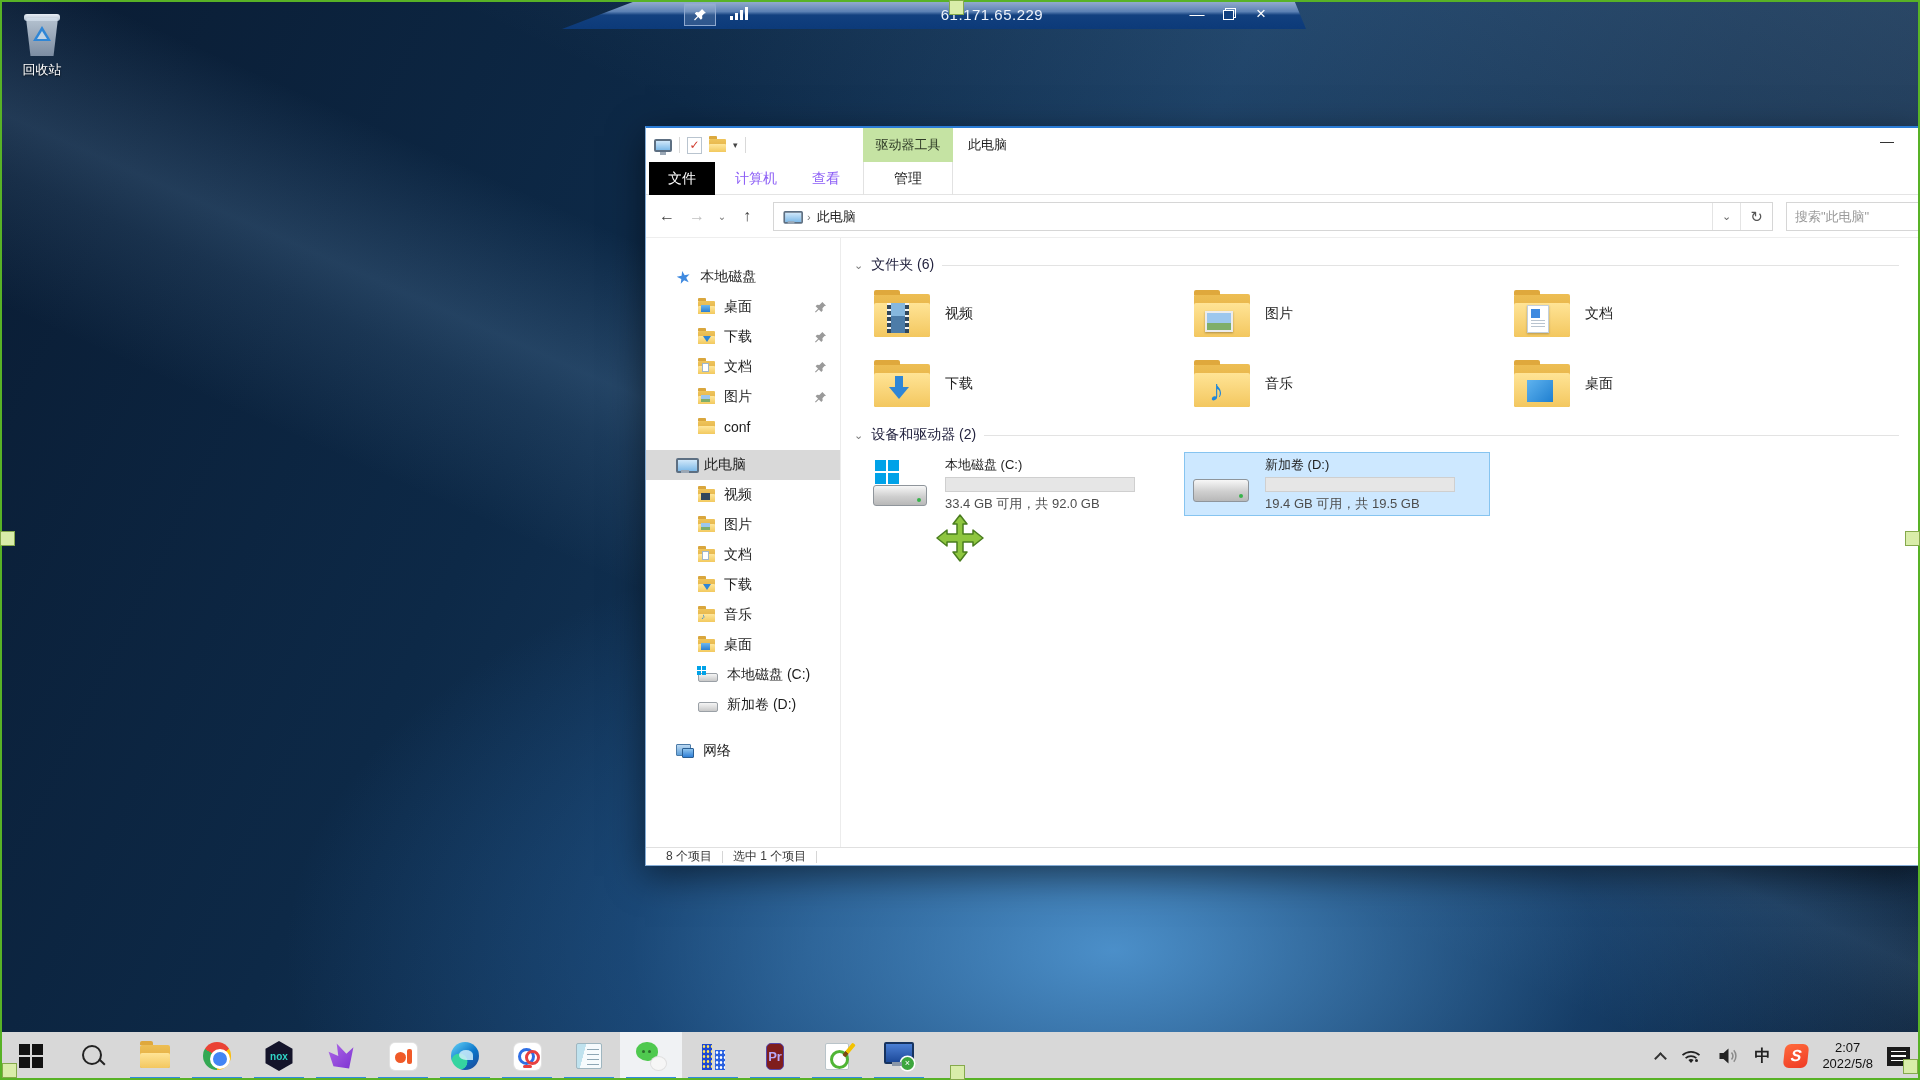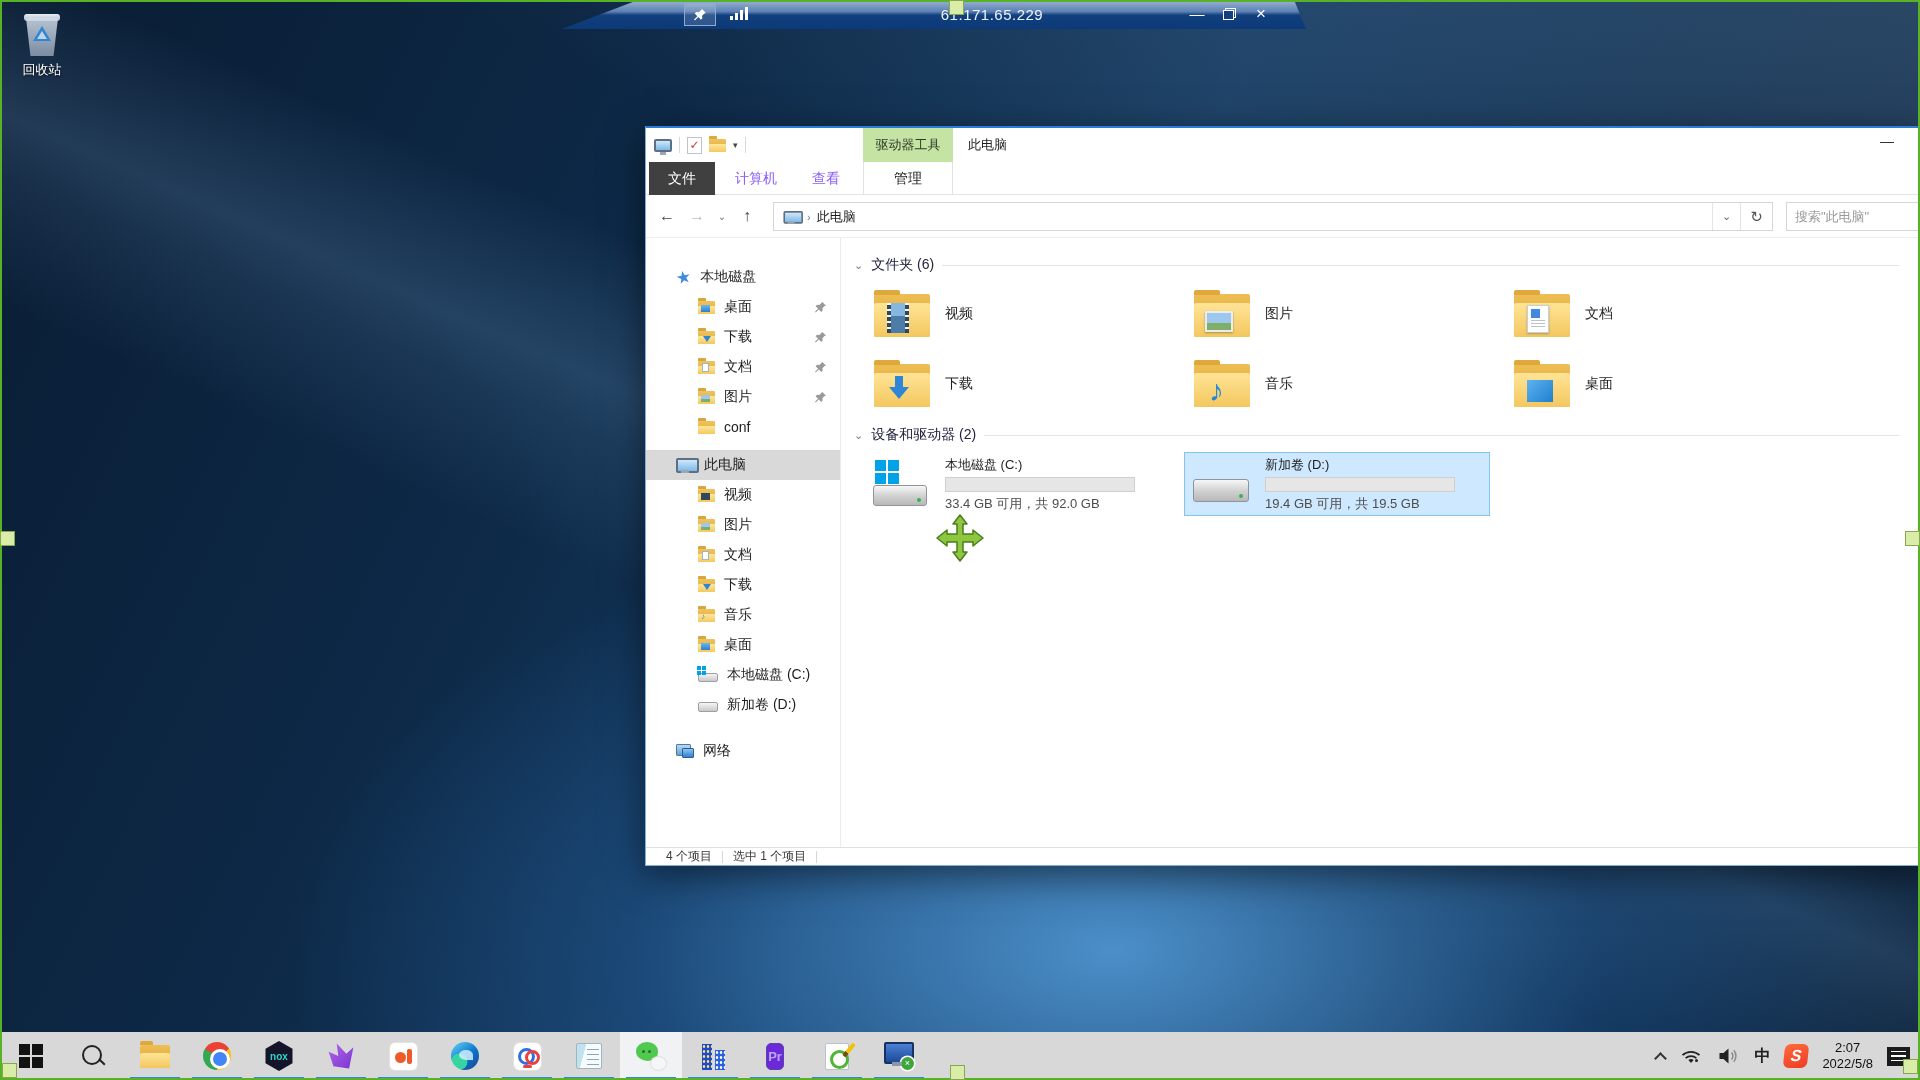--- a/index.html
+++ b/index.html
@@ -46,21 +46,21 @@
 .chkdoc{position:relative;width:15px;height:17px;background:#fff;border:1px solid #b9c4cf;font-size:12px;color:#d03b2c;font-weight:bold;line-height:15px;text-align:center}
 .minifold{position:relative;width:17px;height:13px;background:linear-gradient(#eec45a,#e0a93f);border-radius:1px}
 .minifold::before{content:"";position:absolute;left:0;top:-3px;width:8px;height:3px;background:#dca93e;border-radius:1px 1px 0 0}
 .minifold::after{content:"";position:absolute;left:0;bottom:0;width:100%;height:8px;background:linear-gradient(#ffe79c,#f2c95e);border-radius:1px}
 .caret{font-size:9px;color:#444}
 .ctxtab{position:absolute;left:217px;top:0;width:90px;height:34px;background:#c5e3a3;color:#2f3b26;font-size:13px;display:flex;align-items:center;justify-content:center}
 .wtitle{position:absolute;left:322px;top:0;height:34px;line-height:34px;font-size:13px;color:#1e1e1e}
 .winmin{position:absolute;right:18px;top:0;width:28px;height:30px;text-align:center;line-height:26px;color:#333;font-size:14px}
 .tabs{position:absolute;left:0;top:34px;right:0;height:33px;border-bottom:1px solid #e4e4e4;background:#fff}
 .tab{position:absolute;top:0;height:33px;line-height:33px;text-align:center;font-size:14px;color:#8b5cf6}
-.tab.file{left:3px;width:66px;background:#404040;color:#fff}
+.tab.file{left:3px;width:66px;background:#000000;color:#fff}
 .ctxgroup{position:absolute;left:217px;top:0;width:90px;height:33px;border-left:1px solid #e2e2e2;border-right:1px solid #e2e2e2;line-height:33px;text-align:center}
 
 .addr{position:absolute;left:0;top:67px;right:0;height:43px;background:#fff;border-bottom:1px solid #eee;display:flex;align-items:center}
 .navbtn{width:30px;text-align:center;font-size:16px;color:#444}
 .navbtn.dis{color:#c0c0c0}
 .navbtn.sm{width:20px;font-size:10px;color:#777}
 .addrbox{position:absolute;left:127px;top:7px;width:1000px;height:29px;border:1px solid #d6d6d6;background:#fff;display:flex;align-items:center}
 .addrbox .crumb{display:flex;align-items:center;gap:6px;padding-left:8px;font-size:13px}
 .addrbox .endseg{margin-left:auto;display:flex;height:100%}
 .aseg{width:28px;border-left:1px solid #e4e4e4;display:flex;align-items:center;justify-content:center;color:#666;font-size:11px}
@@ -173,21 +173,21 @@
 .tb-wechat{position:relative;width:30px;height:28px}
 .tb-wechat::before{content:"";position:absolute;left:0;top:0;width:22px;height:19px;background:#4fc94f;border-radius:50% 50% 46% 54%}
 .tb-wechat::after{content:"";position:absolute;right:0;bottom:0;width:15px;height:13px;background:#f6f6f6;border-radius:50%;box-shadow:0 0 0 1px #e0e0e0}
 .tb-wechat .d1,.tb-wechat .d2{position:absolute;width:3px;height:3px;border-radius:50%;background:#2c6e2c;left:6px;top:8px}
 .tb-wechat .d2{left:12px}
 .tb-wechat .d3,.tb-wechat .d4{position:absolute;width:2.5px;height:2.5px;border-radius:50%;background:#9ab89a;left:19px;top:20px}
 .tb-wechat .d4{left:24px}
 .tb-build{position:relative;width:27px;height:27px}
 .tb-build .b1{position:absolute;left:2px;bottom:0;width:10px;height:26px;background:radial-gradient(circle 1px,#ffe45e 1px,transparent 1.6px) 0 0/4px 5px #1d49d3}
 .tb-build .b2{position:absolute;right:2px;bottom:0;width:10px;height:20px;background:radial-gradient(circle 1px,#fff 1px,transparent 1.6px) 0 0/4px 5px #2a62e0}
-.tb-pr{width:18px;height:27px;background:#6d28d9;border:1px solid #5646a8;border-radius:5px;display:flex;align-items:center;justify-content:center;color:#b8a8f8;font-weight:bold;font-size:13px}
+.tb-pr{width:18px;height:27px;background:#7f1d1d;border:1px solid #5646a8;border-radius:5px;display:flex;align-items:center;justify-content:center;color:#b8a8f8;font-weight:bold;font-size:13px}
 .tb-editor{position:relative;width:24px;height:27px;background:#fff;border:1px solid #b9c4c9;border-radius:2px}
 .tb-editor::before{content:"";position:absolute;left:4px;top:6px;width:13px;height:13px;border:3px solid #4fb535;border-radius:50%}
 .tb-editor::after{content:"";position:absolute;right:-3px;top:-2px;width:4px;height:16px;background:linear-gradient(#f3c200 70%,#7a4a12 70%);transform:rotate(40deg);border-radius:1px}
 .tb-remote{position:relative;width:30px;height:28px}
 .tb-remote::before{content:"";position:absolute;left:0;top:0;width:26px;height:18px;background:linear-gradient(#4b7fd4,#1d4a9a);border:2px solid #16335f;border-radius:2px}
 .tb-remote::after{content:"";position:absolute;left:8px;top:20px;width:10px;height:4px;background:#8a97a8}
 .tb-remote .badge{position:absolute;right:0;bottom:0;width:13px;height:13px;border-radius:50%;background:#3da63d;color:#fff;font-size:9px;line-height:13px;text-align:center;box-shadow:0 0 0 1.5px #fff}
 
 .tray{position:absolute;right:10px;top:0;height:48px;display:flex;align-items:center;gap:14px;z-index:21}
 .chevup{width:9px;height:9px;border-left:2px solid #333;border-top:2px solid #333;transform:rotate(45deg);margin-top:4px}
@@ -480,21 +480,21 @@
               <span class="capbar"><span class="capfill" style="width: 1%;"></span></span>
               <span class="freetext">19.4 GB 可用，共 19.5 GB</span>
             </span>
           </div>
         </div>
 
       </div>
     </div>
 
     <div class="statusbar">
-      <span>4 个项目</span>
+      <span>8 个项目</span>
       <span class="vdiv"></span>
       <span>选中 1 个项目</span>
       <span class="vdiv"></span>
     </div>
   </div>
 
   <div class="movecur">
     <svg width="48" height="48" viewBox="0 0 48 48">
         <path d="M24 1 L31 10 H27 V20 H37 V16 L47 24 L37 32 V28 H27 V38 H31 L24 47 L17 38 H21 V28 H11 V32 L1 24 L11 16 V20 H21 V10 H17 Z" fill="#8ec63f" stroke="#4a7d1f" stroke-width="1.5" stroke-linejoin="round"></path>
       </svg>

